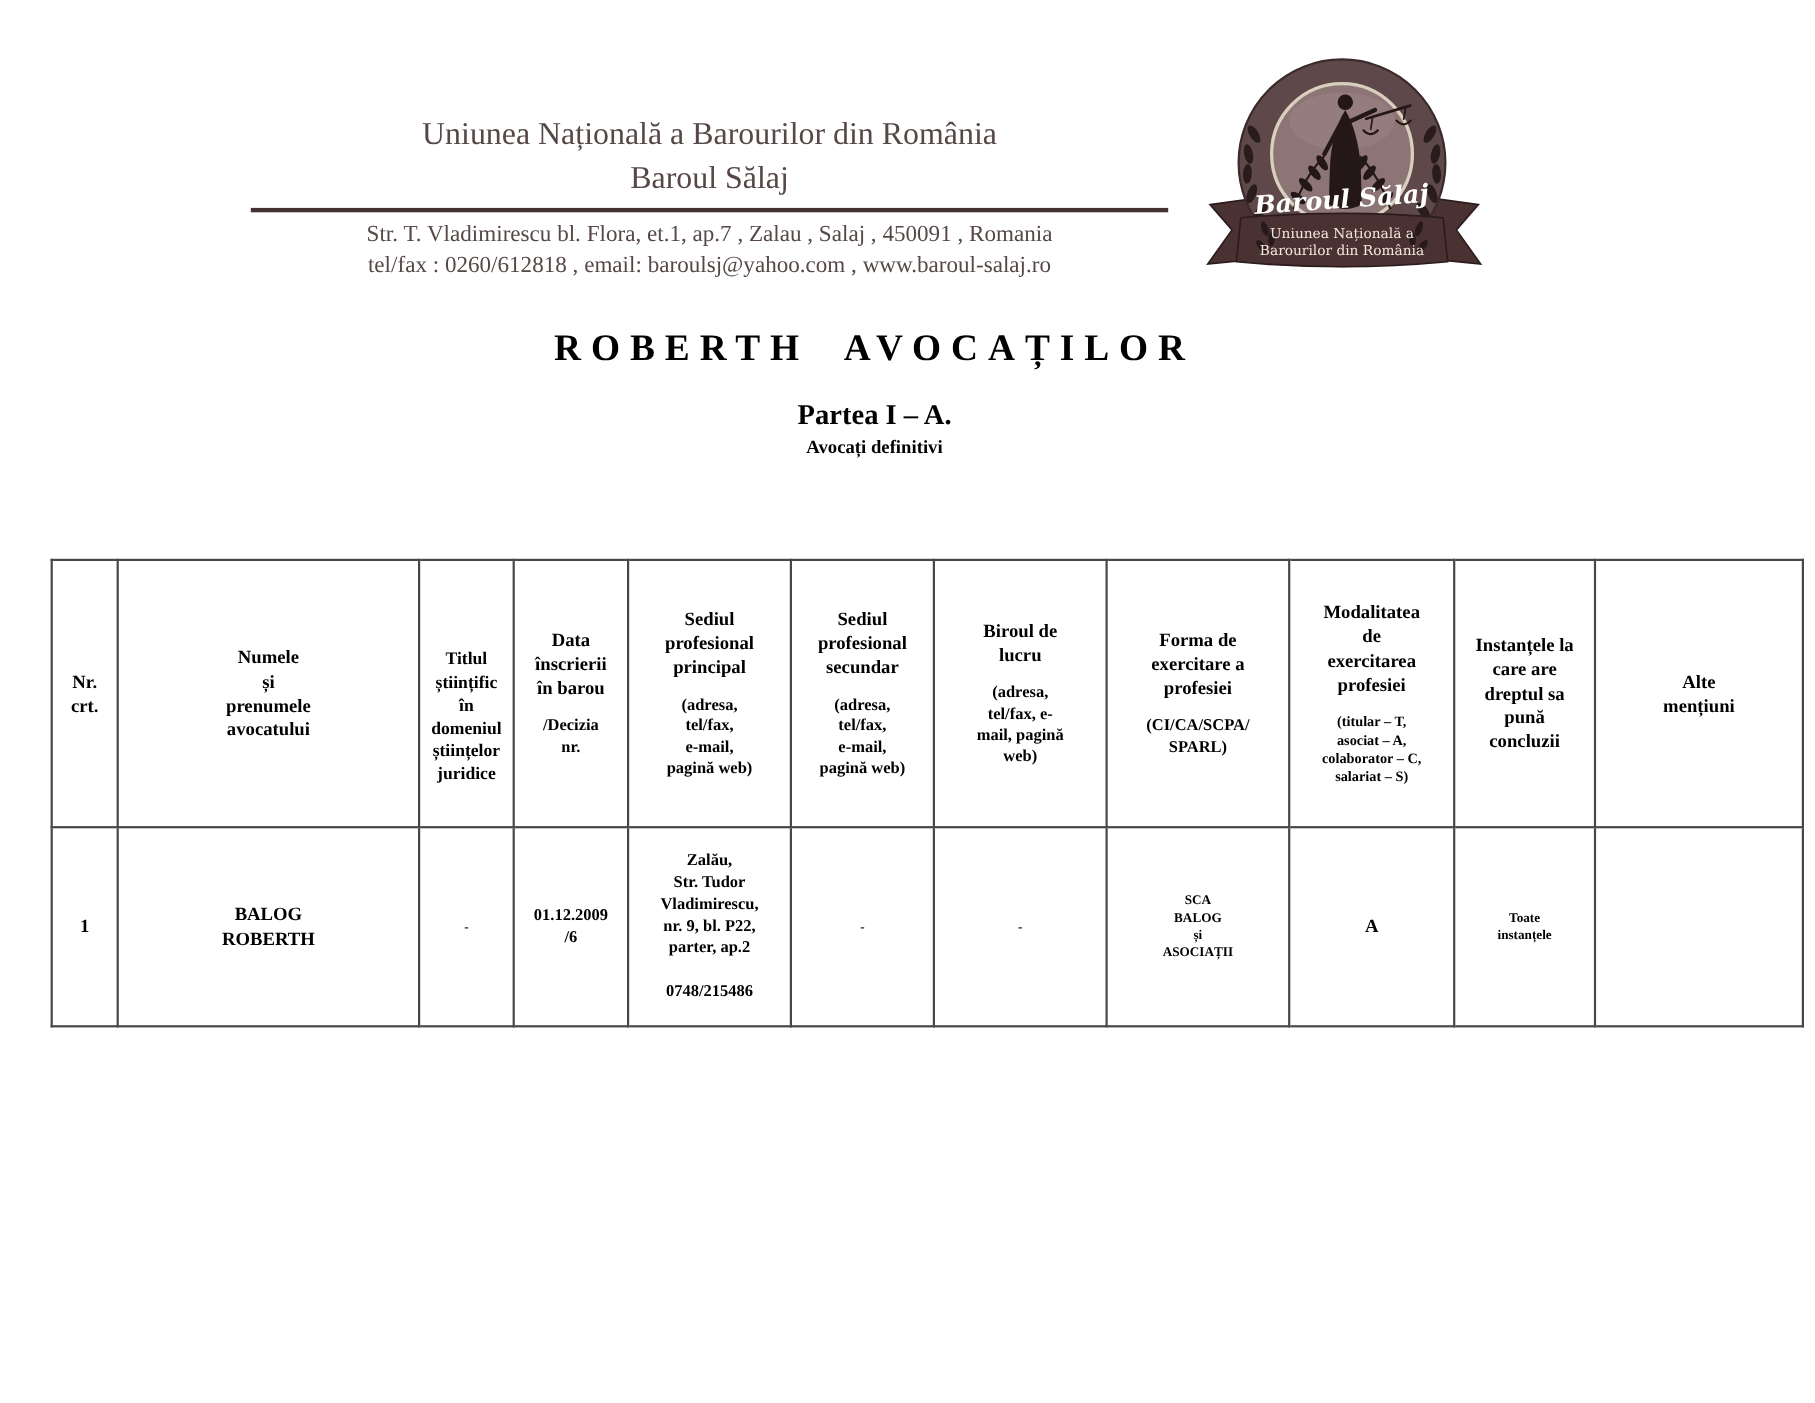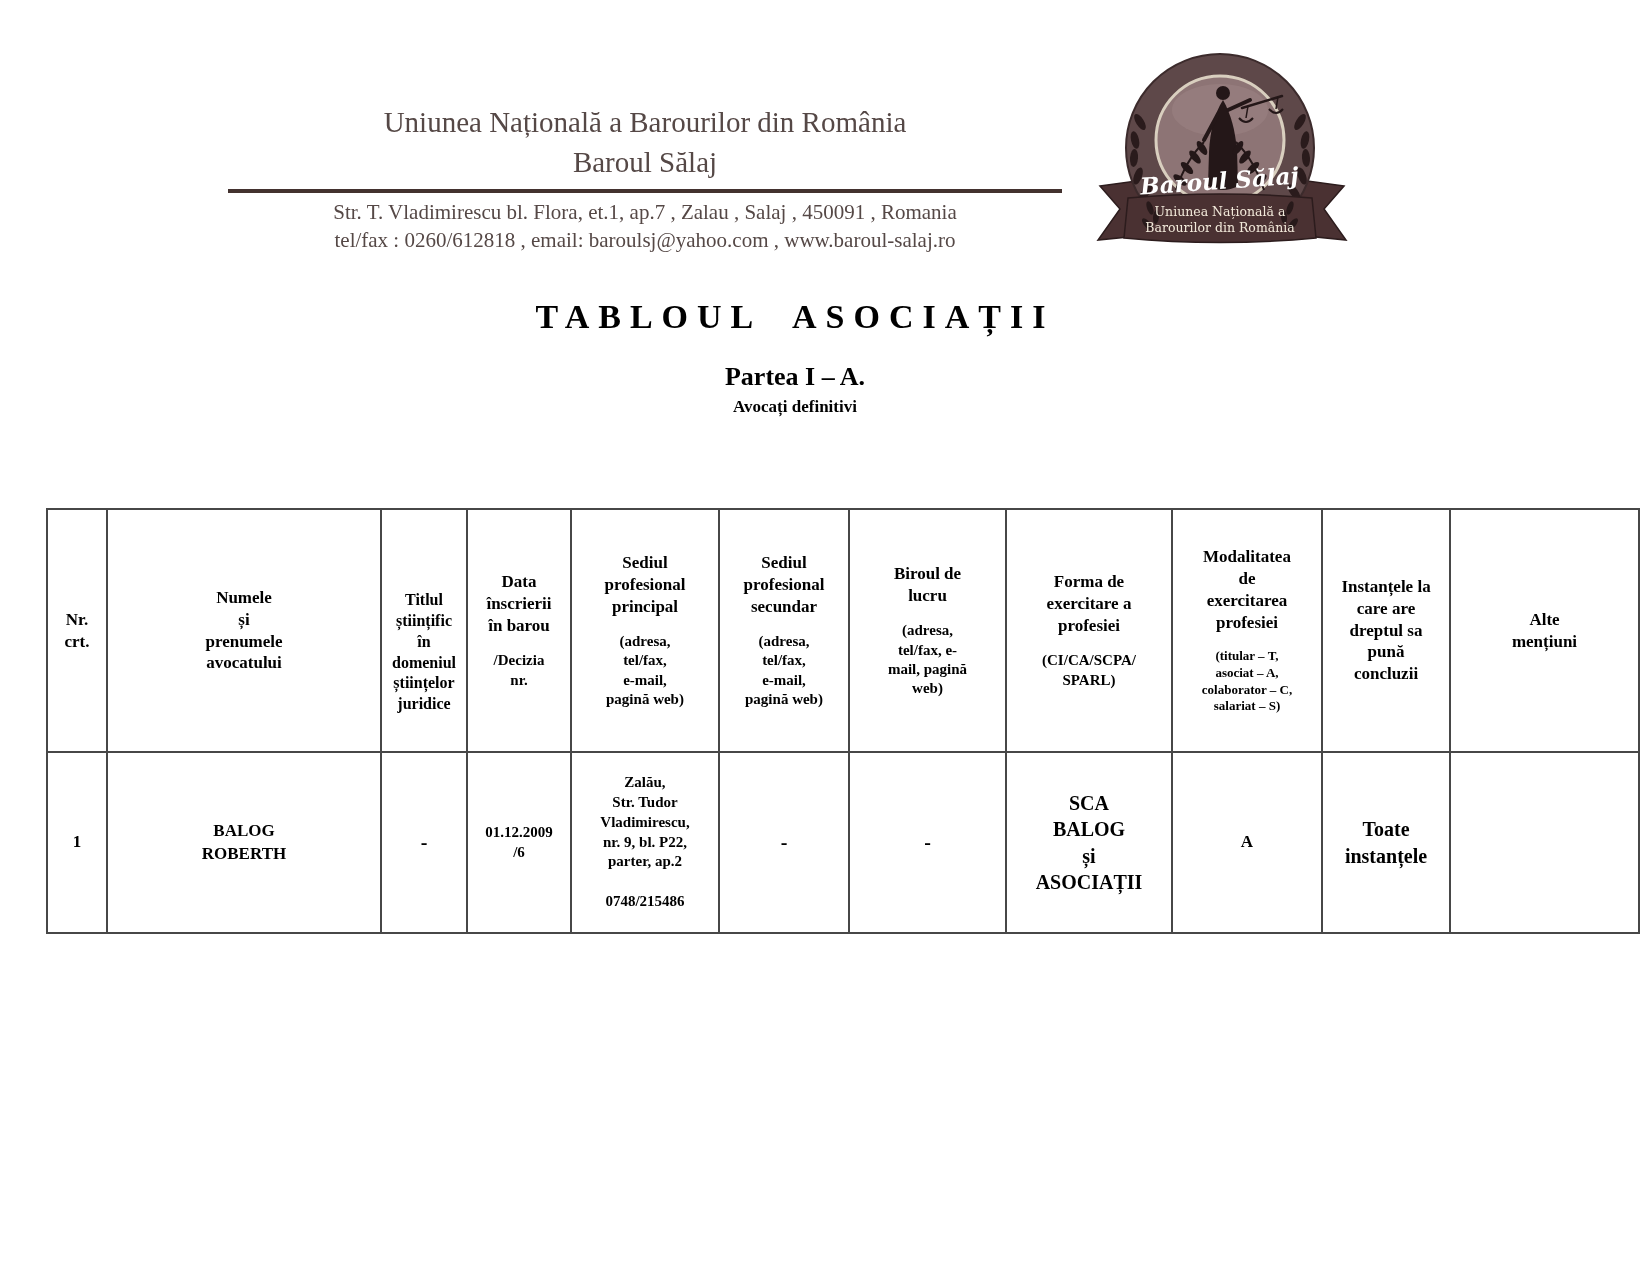--- a/index.html
+++ b/index.html
@@ -53,21 +53,21 @@
     vertical-align: middle; text-align: center;
     font-weight: bold; color: #000; padding: 2px;
     overflow: hidden;
   }
   .avocati-table thead tr { height: 243px; }
   .avocati-table tbody tr { height: 181px; }
   .cell-title { display: block; white-space: pre-line; font-size: 17px; line-height: 1.28; }
   th.small-head .cell-title { font-size: 16px; line-height: 1.3; margin-top: 44px; }
   .cell-note { display: block; white-space: pre-line; margin-top: 15px; font-size: 15px; line-height: 1.28; }
   th.modalitatea-head .cell-note { font-size: 13px; }
-  .cell-value { display: block; white-space: pre-line; font-size: 20px; line-height: 1.32; }
+  .cell-value { display: block; white-space: pre-line; font-size: 12px; line-height: 1.32; }
   td.lg .cell-value { font-size: 17px; }
   td.sm .cell-value { font-size: 15px; }
 
   
   .page-number {
     position: absolute; top: 1134px; left: 0; width: 1636px;
     text-align: center; font-size: 20px; color: #000;
   }
 </style>
 </head>
@@ -139,21 +139,21 @@
         <ellipse cx="198" cy="160" rx="3" ry="7" transform="rotate(20 198 160)"></ellipse>
         <ellipse cx="192" cy="169" rx="3" ry="7" transform="rotate(-5 192 169)"></ellipse>
         <ellipse cx="201" cy="176" rx="3" ry="7" transform="rotate(40 201 176)"></ellipse>
       </g>
       <text x="128" y="168" text-anchor="middle" font-family="'DejaVu Serif', serif" font-size="12.5" fill="#f2e9da">Uniunea Națională a</text>
       <text x="128" y="184" text-anchor="middle" font-family="'DejaVu Serif', serif" font-size="12.5" fill="#f2e9da">Barourilor din România</text>
       <text x="128" y="141" text-anchor="middle" font-family="'DejaVu Serif', serif" font-style="italic" font-weight="bold" font-size="23" fill="var(--logo-text,#ffffff)" transform="rotate(-4 128 141)">Baroul Sălaj</text>
     </svg>
   </div>
 
-  <div class="doc-title">TABLOUL ASOCIAȚII</div>
+  <div class="doc-title">ROBERTH AVOCAȚILOR</div>
   <div class="doc-part">Partea I – A.</div>
   <div class="doc-section">Avocați definitivi</div>
 
   <table class="avocati-table">
     <colgroup>
       <col style="width:60px">
         <col style="width:274px">
         <col style="width:86px">
         <col style="width:104px">
       <col style="width:148px">

